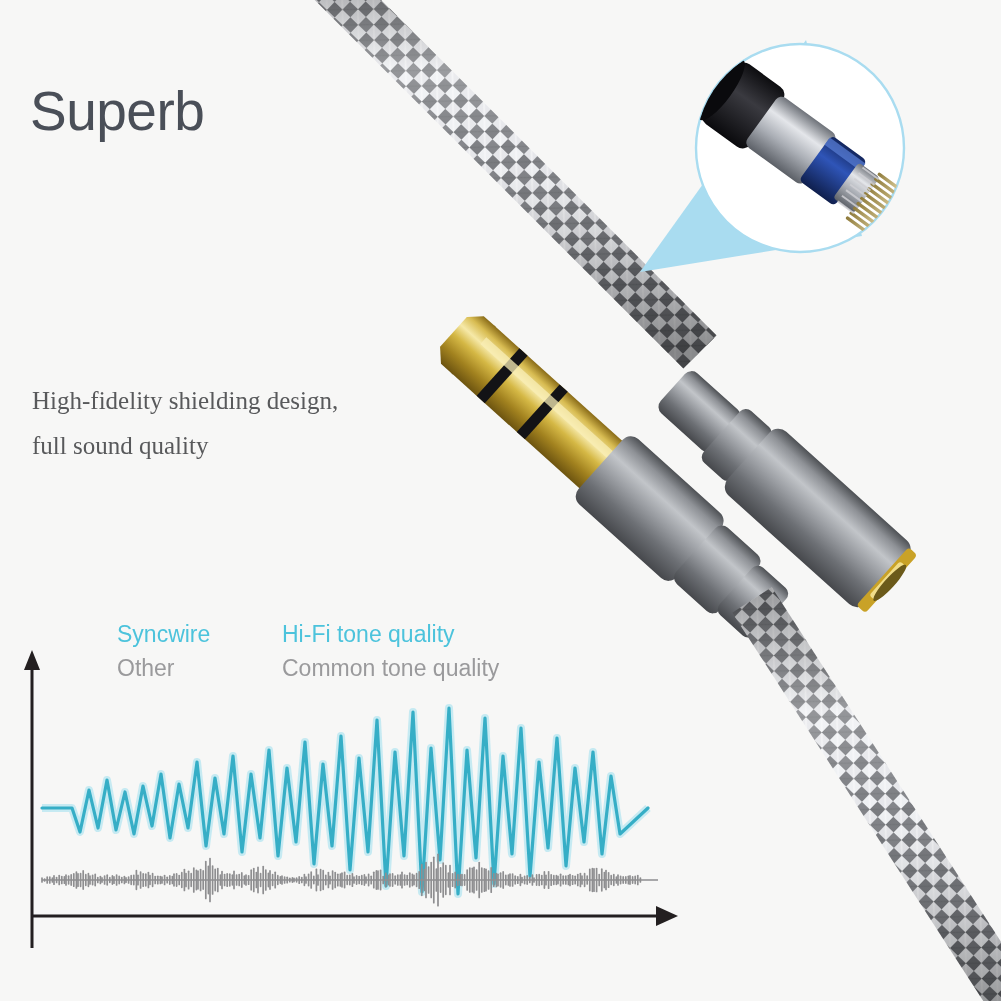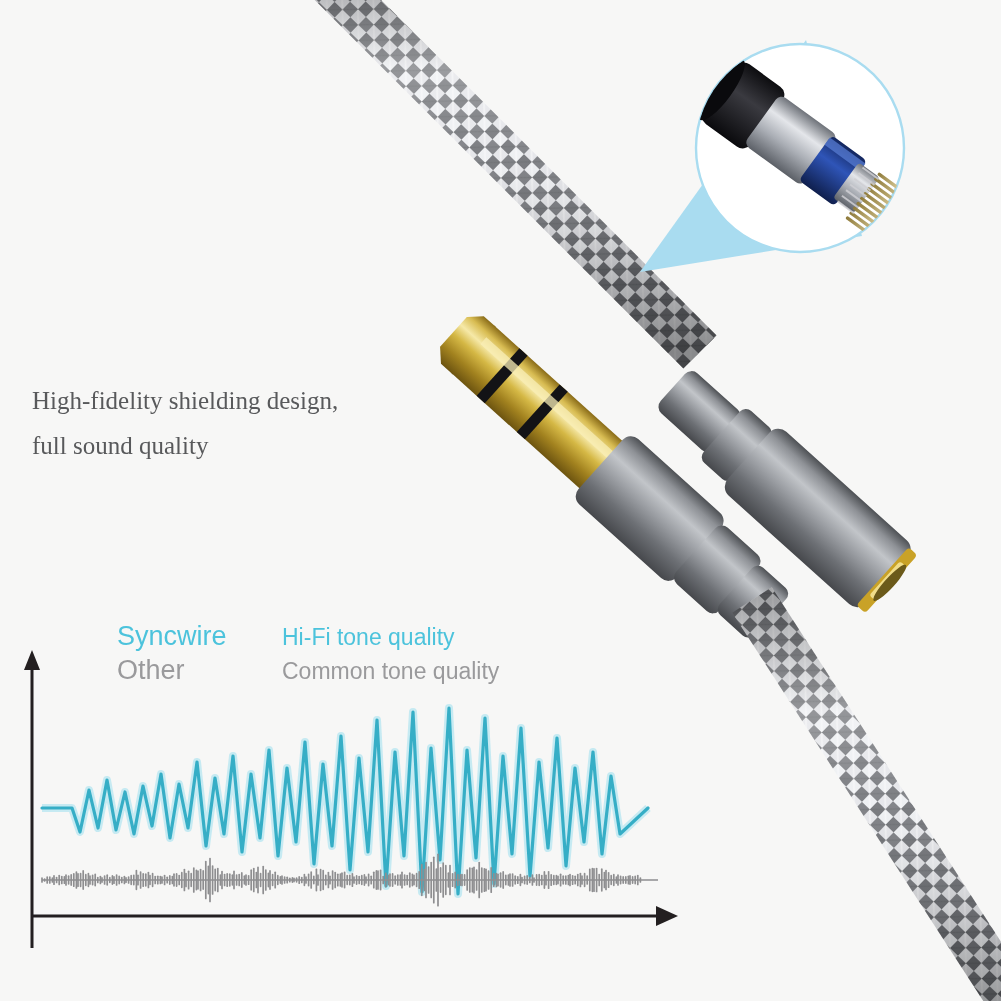--- a/index.html
+++ b/index.html
@@ -53,21 +53,21 @@
     position: absolute;
     left: 117px;
     top: 621px;
     width: 420px;
   }
   .legend-row {
     display: flex;
     align-items: baseline;
     height: 34px;
   }
-  .legend-brand { width: 133px; flex: 0 0 133px; font-size: 27px; white-space: nowrap; }
+  .legend-brand { width: 133px; flex: 0 0 133px; font-size: 23px; white-space: nowrap; }
   .legend-desc  { font-size: 23px; white-space: nowrap; margin-left: 32px; }
   .legend-row.hifi .legend-brand,
   .legend-row.hifi .legend-desc { color: #4cc3dc; }
   .legend-row.common .legend-brand,
   .legend-row.common .legend-desc { color: #9a9a9c; }
 
   
   #chart {
     position: absolute;
     left: 18px;
@@ -228,20 +228,21 @@
       </g>
 
       <g>
         <line x1="752" y1="600" x2="1030" y2="1030" stroke="url(#braid)" stroke-width="47" stroke-linecap="butt"></line>
         <line x1="752" y1="600" x2="1030" y2="1030" stroke="url(#cableShade)" stroke-width="47" stroke-linecap="butt"></line>
       </g>
     </svg>
   </div>
 
   <div id="headline">
+    <div class="hl-line">Superb</div>
   </div>
 
   <div id="bodycopy">
     <div class="bc-line">High-fidelity shielding design,</div>
     <div class="bc-line">full sound quality</div>
   </div>
 
   <div id="legend">
     <div class="legend-row hifi">
       <span class="legend-brand">Syncwire</span>

